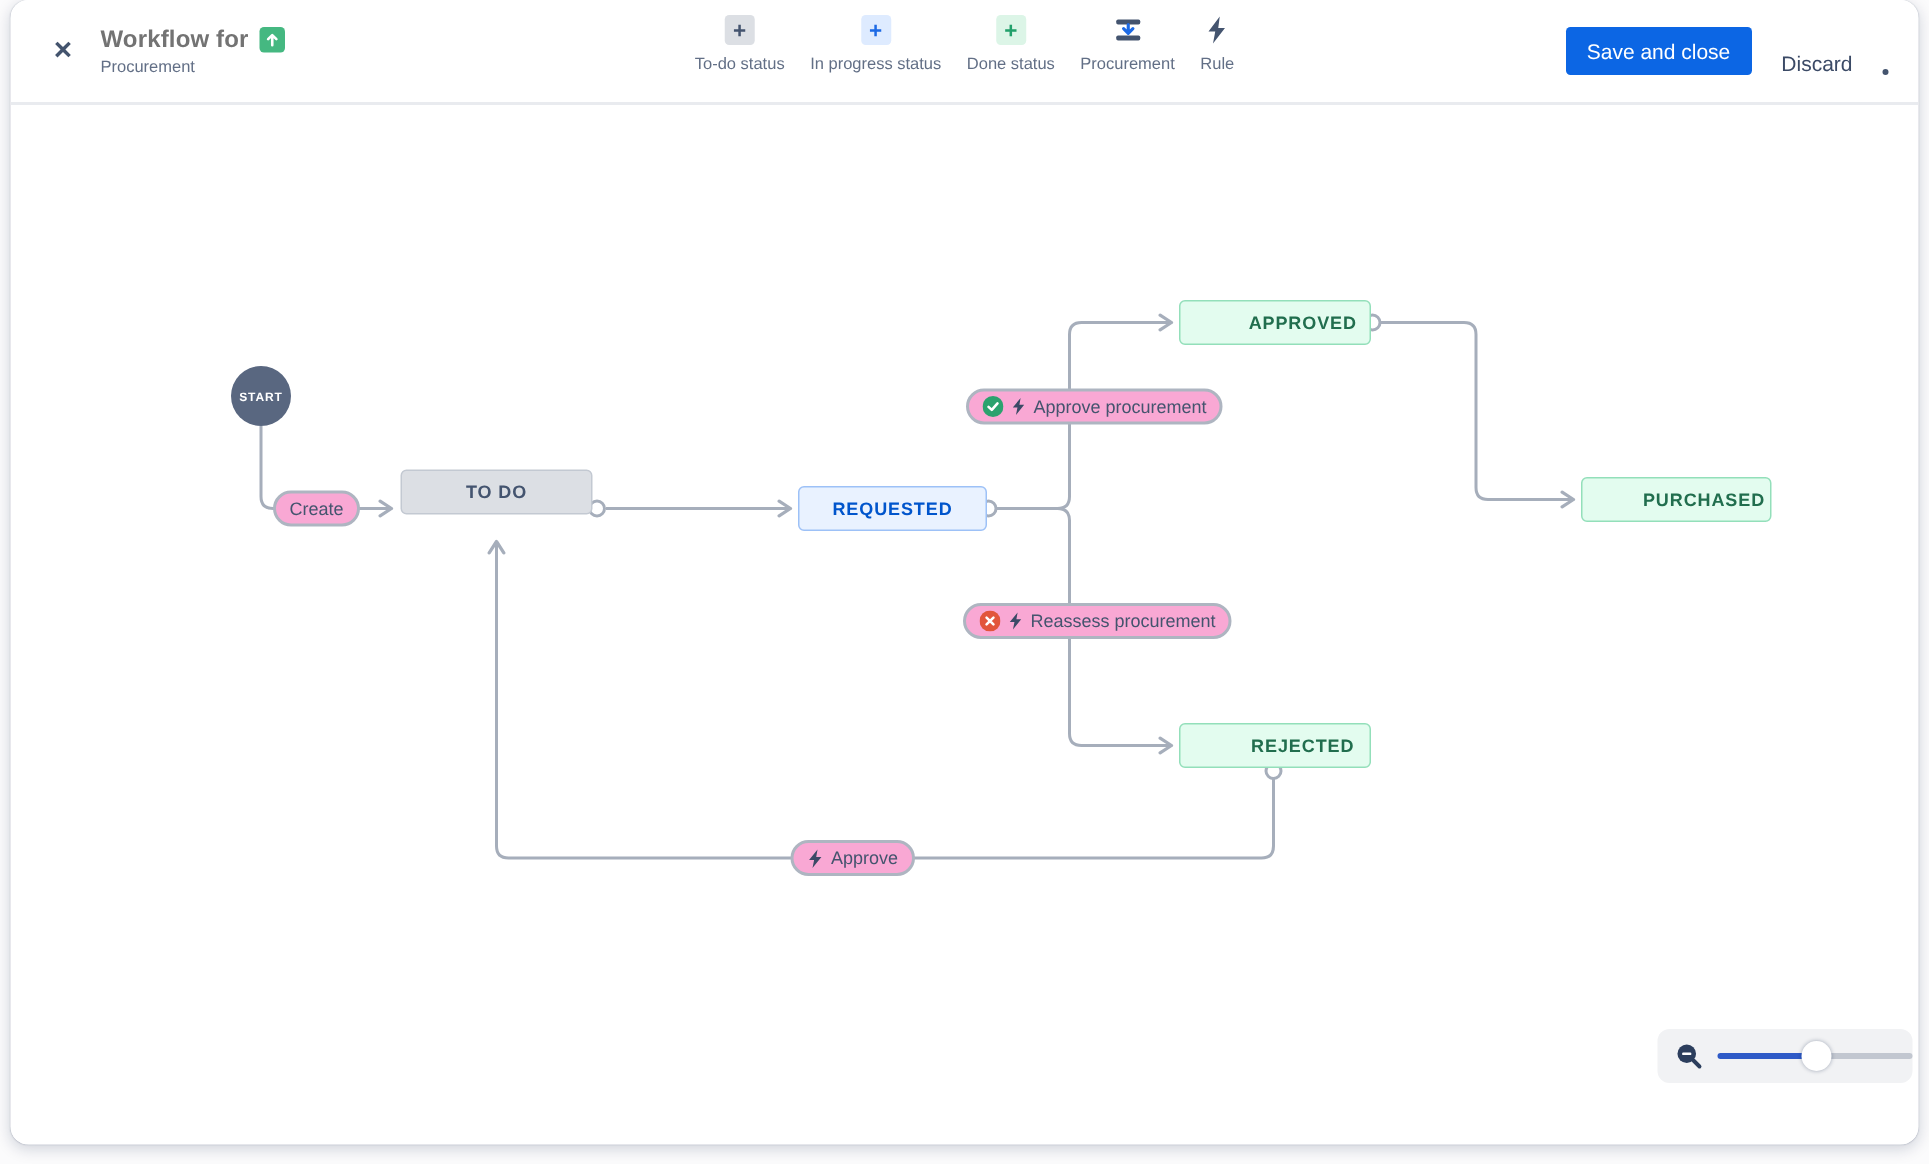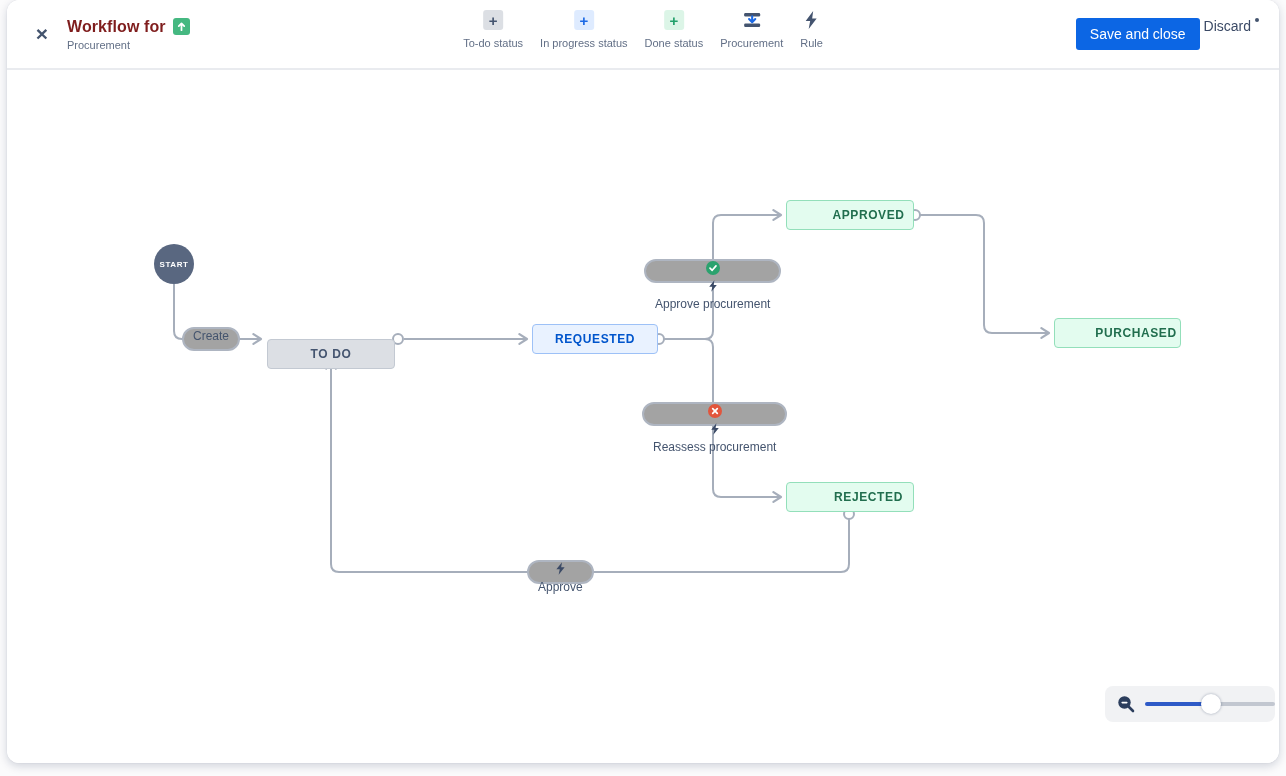--- a/index.html
+++ b/index.html
@@ -10,49 +10,49 @@
     background:#fff; border-radius:12px;
     box-shadow:0 3px 10px rgba(9,30,66,.18), 0 0 1px rgba(9,30,66,.2);
     display:flex; flex-direction:column; overflow:hidden;
   }
 
   
   .header { height:70px; flex:none; display:flex; align-items:center; padding:0 20px; position:relative; border-bottom:2px solid #E9EBEF; background:#fff; z-index:5; }
   .close-btn { width:30px; height:30px; border:none; background:transparent; font-size:21px; line-height:28px; color:#44546E; cursor:pointer; font-weight:600; margin-right:10px; }
   .title-block { display:flex; flex-direction:column; justify-content:center; }
   .title-row { display:flex; align-items:center; gap:7px; }
-  .page-title { font-size:16px; font-weight:700; color:#7f1d1d; letter-spacing:.1px;text-align:right; }
+  .page-title { font-size:16px; font-weight:700; color:#737373; letter-spacing:.1px;text-align:right; }
   .title-badge { width:17px; height:17px; border-radius:3px; background:#45B881; display:inline-flex; align-items:center; justify-content:center; }
   .subtitle { font-size:11px; color:#626F86; margin-top:3px; }
 
   .toolbar { position:absolute; left:50%; top:10px; transform:translateX(-50%); display:flex; gap:17px; align-items:flex-start; }
   .tool { display:flex; flex-direction:column; align-items:center; background:transparent; border:none; cursor:pointer; }
   .tool-icon { width:20px; height:20px; border-radius:3px; display:flex; align-items:center; justify-content:center; font-size:15px; font-weight:700; }
   .tool-icon.todo { background:#DCDFE4; color:#44546F; }
   .tool-icon.inprogress { background:#DEEBFF; color:#1D6AE5; }
   .tool-icon.done { background:#DCF5E7; color:#22A06B; }
   .tool-icon.plain { background:transparent; }
   .tool-label { margin-top:7px; font-size:11px; color:#626F86; white-space:nowrap; }
 
-  .actions { margin-left:auto; display:flex; align-items:flex-start; gap:4px; }
+  .actions { margin-left:auto; display:flex; align-items:flex-end; gap:20px; }
   .btn-primary { background:#0C66E4; color:#fff; border:none; border-radius:3px; height:32px; padding:0 14px; font-size:14px; font-weight:500; cursor:pointer; font-family:inherit; }
   .btn-subtle { background:transparent; color:#3B4A66; border:none; font-size:14px; font-weight:500; cursor:pointer; font-family:inherit; }
   .dot { width:4px; height:4px; border-radius:50%; background:#44546E; display:inline-block; }
 
   
   .canvas { flex:1; position:relative; overflow:hidden; background:#fff; }
   .stage { position:absolute; left:-8px; top:-71px; width:1286px; height:776px; }
   .edges { position:absolute; left:0; top:0; }
 
   .status { position:absolute; height:30px; border-radius:4px; display:flex; align-items:center; justify-content:center; font-size:12px; font-weight:700; letter-spacing:.6px; cursor:pointer; z-index:2; }
   .status.todo { background:#DCDFE4; border:1px solid #C3C9D2; color:#44546F; }
   .status.inprogress { background:#E9F2FF; border:1px solid #9DC1F7; color:#0055CC; }
   .status.done { background:#E3FCEF; border:1px solid #93DFBA; color:#216E4E;padding-left:37px; }
 
-  .pill { position:absolute; height:24px; background:#a3a3a3; border:2px solid #AEB5C1; border-radius:13px; display:flex; align-items:center; gap:5px; padding:0 9px; font-size:12px; color:#44546E; white-space:nowrap; cursor:pointer; z-index:3;flex-direction:column; }
+  .pill { position:absolute; height:24px; background:#f9a8d4; border:2px solid #AEB5C1; border-radius:13px; display:flex; align-items:center; gap:5px; padding:0 9px; font-size:12px; color:#44546E; white-space:nowrap; cursor:pointer; z-index:3; }
 
   .start-node { position:absolute; width:40px; height:40px; border-radius:50%; background:#596780; color:#fff; display:flex; align-items:center; justify-content:center; font-size:8px; font-weight:700; letter-spacing:.6px; cursor:pointer; z-index:2;text-align:right; }
 
   .zoom-panel { position:absolute; left:1106px; top:687px; width:170px; height:36px; background:#F1F2F4; border-radius:8px; display:flex; align-items:center; padding:0 12px; gap:10px; z-index:4; }
   .slider { position:relative; width:130px; height:20px; cursor:pointer; }
   .slider .fill { position:absolute; left:0; top:8px; width:66px; height:4px; border-radius:2px; background:#2E5AC7; }
   .slider .rest { position:absolute; left:66px; top:8px; width:64px; height:4px; border-radius:2px; background:#C2C7D0; }
   .slider .thumb { position:absolute; left:56px; top:0; width:20px; height:20px; border-radius:50%; background:#fff; box-shadow:0 0 3px rgba(9,30,66,.35); cursor:grab; }
 </style>
 </head>
@@ -145,21 +145,21 @@
           <circle cx="660" cy="340" r="5"></circle>
           <circle cx="916" cy="216" r="5"></circle>
           <circle cx="850" cy="515" r="5"></circle>
         </g>
       </svg>
 
       <div class="start-node" style="left:155px; top:245px;">
         <span>START</span>
       </div>
 
-      <div class="status todo" style="left:268px; top:340px; width:128px;">
+      <div class="status todo" style="left:268px; top:314px; width:128px;">
         <span>TO DO</span>
       </div>
       <div class="status inprogress" style="left:533px; top:325px; width:126px;">
         <span>REQUESTED</span>
       </div>
       <div class="status done" style="left:787px; top:201px; width:128px;">
         <span>APPROVED</span>
       </div>
       <div class="status done" style="left:787px; top:483px; width:128px;">
         <span>REJECTED</span>

